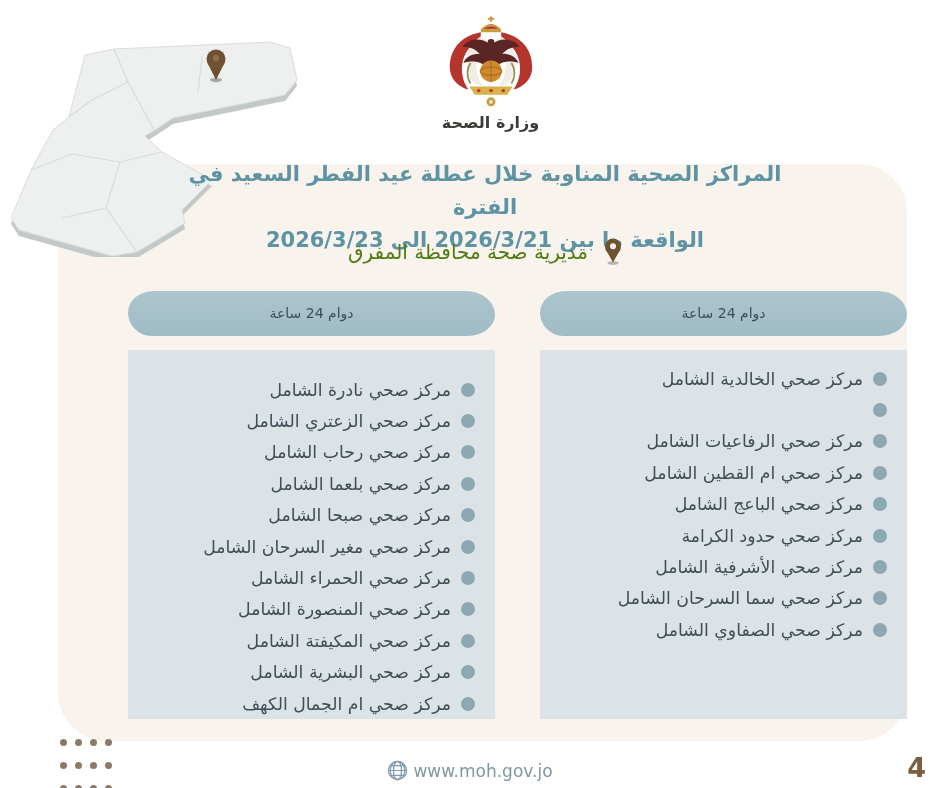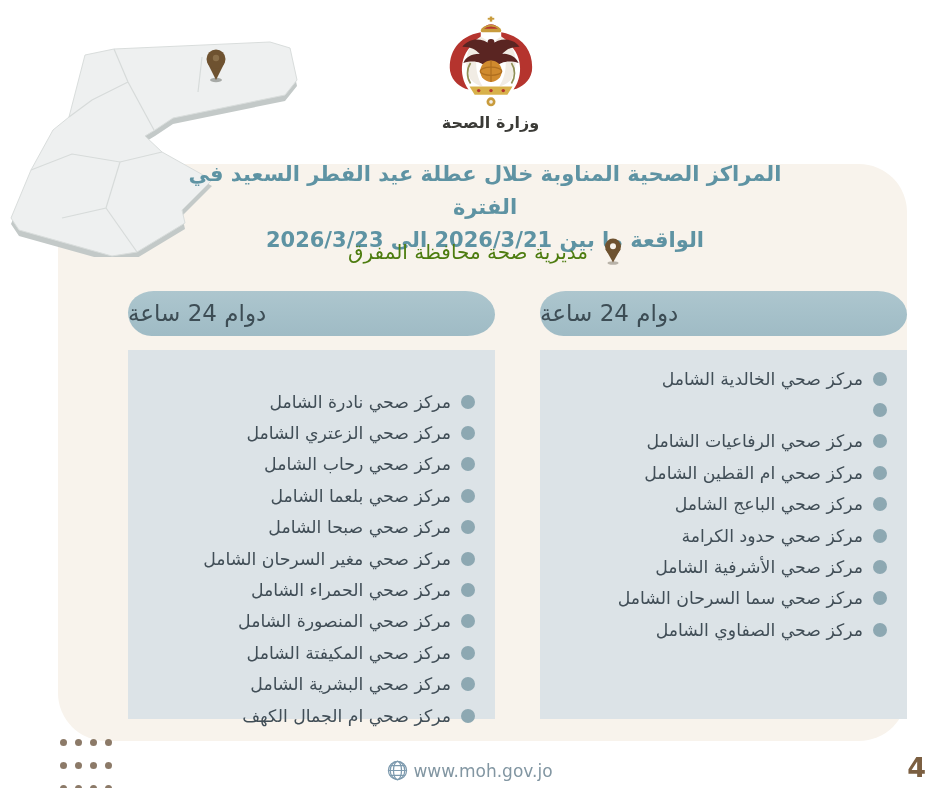--- a/index.html
+++ b/index.html
@@ -19,31 +19,31 @@
 
   
   .title { position:absolute; left:180px; top:150px; width:610px; text-align:center;
            direction:rtl; color:#5e93a3; font-weight:bold; font-size:21px; line-height:33px; }
 
   .subtitle { position:absolute; left:180px; top:230px; width:610px; display:flex;
               direction:rtl; justify-content:center; align-items:center; gap:16px;
               color:#4d7c0f; font-size:20px; }
 
   
-  .pill { position:absolute; top:283px; width:367px; height:45px; text-align:left;
-          line-height:45px; font-size:23px; color:#3d4d55;
+  .pill { position:absolute; top:283px; width:367px; height:45px; text-align:center;
+          line-height:45px; font-size:14px; color:#3d4d55;
           background:linear-gradient(180deg,#adc6ce 0%,#a5c0c9 55%,#9fbbc5 100%);
           border-radius:26px 30px 28px 24px / 22px 24px 22px 24px; }
   .pill.right { left:540px; }
   .pill.left  { left:128px; }
 
   .panel { position:absolute; top:342px; width:367px; height:369px; background:#dce3e7;
            padding:13px 20px 0 8px; }
   .panel.right { left:540px; }
-  .panel.left  { left:128px; padding-top:36px; }
+  .panel.left  { left:128px; padding-top:24px; }
 
   .row { display:flex; direction:rtl; align-items:center; gap:10px; height:31.4px; }
   .bullet { width:14px; height:14px; border-radius:50%; background:#8da8b2; flex:none; }
   .row-text { font-size:17.3px; color:#414e57; white-space:nowrap; }
 
   
   .dots { position:absolute; left:60px; top:731px; display:grid;
           grid-template-columns:repeat(4,7px); grid-auto-rows:7px; column-gap:8px; row-gap:16px; }
   .dot { width:7px; height:7px; border-radius:50%; background:#8c7a68; }
 

